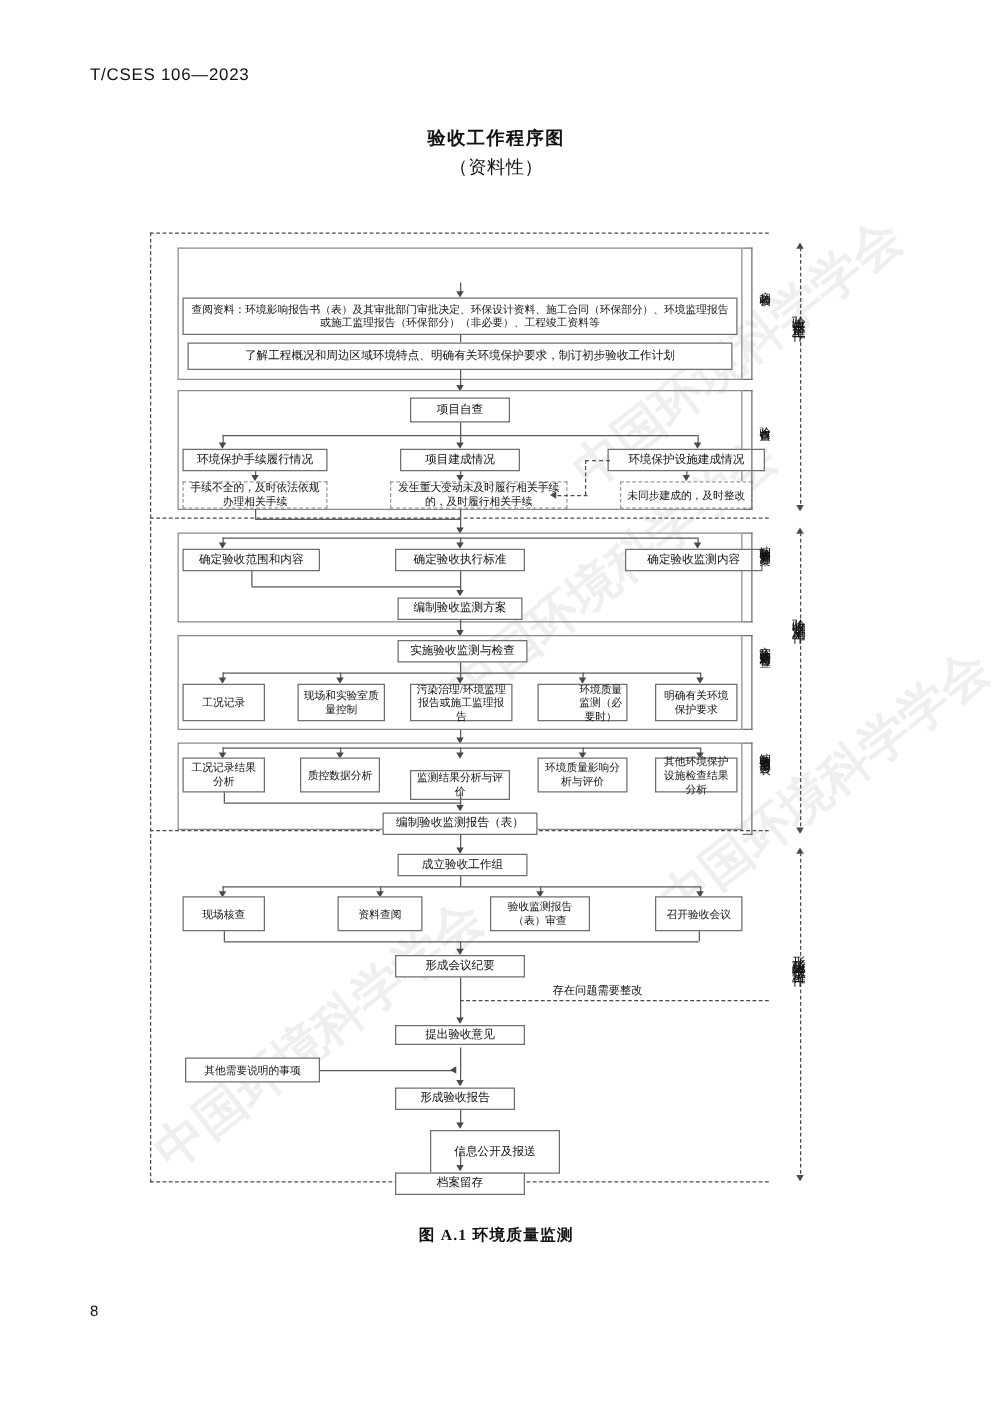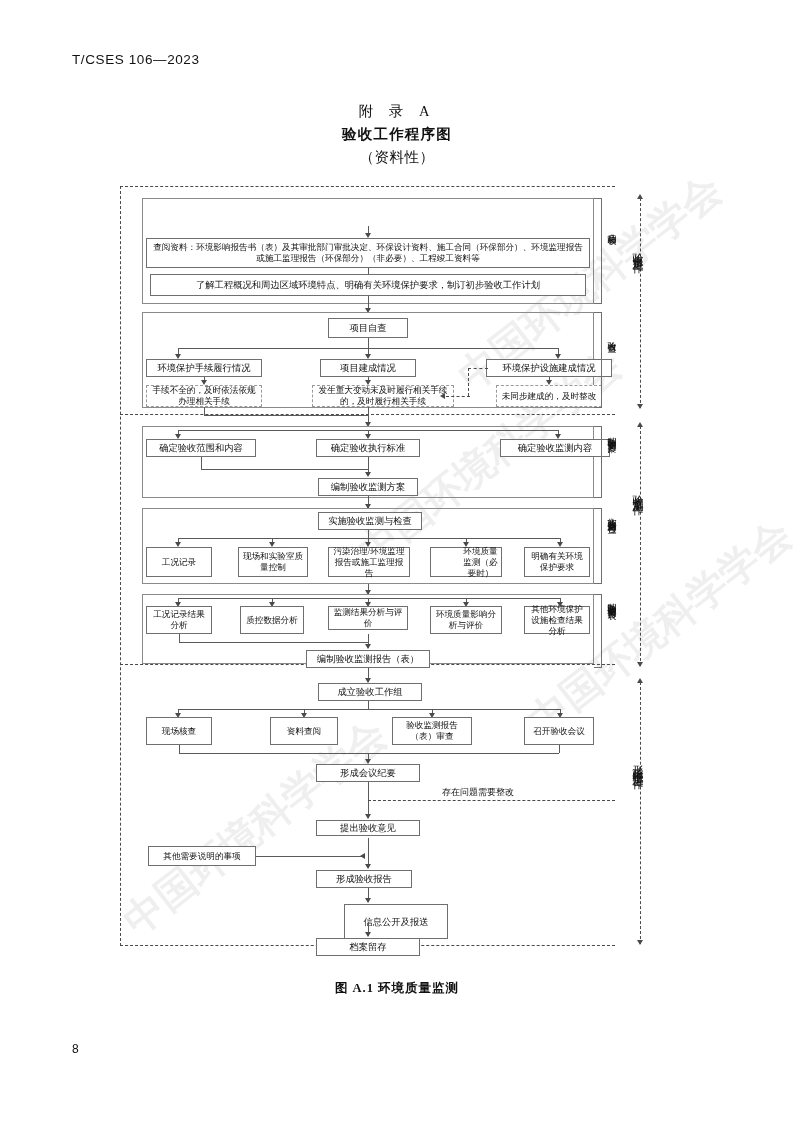--- a/index.html
+++ b/index.html
@@ -116,21 +116,20 @@
   <div class="wm">
     <span class="w1">中国环境科学学会</span>
     <span class="w2">中国环境科学学会</span>
     <span class="w3">中国环境科学学会</span>
     <span class="w4">中国环境科学学会</span>
   </div>
 
   <div class="hdr">T/CSES 106—2023</div>
 
   <div class="titles">
-    <div class="t-line t-appendix">附 录 A</div>
     <div class="t-line t-name">验收工作程序图</div>
     <div class="t-line t-kind">（资料性）</div>
   </div>
 
   <div class="chart">
 
     <div class="outer-dash"></div>
     <div class="stage-sep" style="top:228px;"></div>
     <div class="stage-sep" style="top:478px;"></div>
 
@@ -242,21 +241,21 @@
     <div class="arw" style="left:148.5px; top:416px;"></div>
     <div class="ln v" style="left:248px; top:412px; height:6px;"></div>
     <div class="arw" style="left:244.5px; top:416px;"></div>
     <div class="ln v" style="left:346px; top:412px; height:6px;"></div>
     <div class="arw" style="left:342.5px; top:416px;"></div>
     <div class="ln v" style="left:440px; top:412px; height:6px;"></div>
     <div class="arw" style="left:436.5px; top:416px;"></div>
 
     <div class="node small" style="left:26px; top:420px; width:66px; height:28px;">工况记录结果分析</div>
     <div class="node small" style="left:120px; top:420px; width:64px; height:28px;">质控数据分析</div>
-    <div class="node small" style="left:208px; top:420px; width:80px; height:24px;">监测结果分析与评价</div>
+    <div class="node small" style="left:208px; top:430px; width:80px; height:24px;">监测结果分析与评价</div>
     <div class="node small" style="left:310px; top:420px; width:72px; height:28px;">环境质量影响分析与评价</div>
     <div class="node small" style="left:404px; top:420px; width:66px; height:28px;">其他环境保护设施检查结果分析</div>
 
     <div class="ln v" style="left:59px; top:448px; height:8px;"></div>
     <div class="ln h" style="left:59px; top:456px; width:189px;"></div>
     <div class="ln v" style="left:248px; top:448px; height:14px;"></div>
     <div class="arw" style="left:244.5px; top:458px;"></div>
 
     <div class="node" style="left:186px; top:464px; width:124px; height:18px;">编制验收监测报告（表）</div>
 

